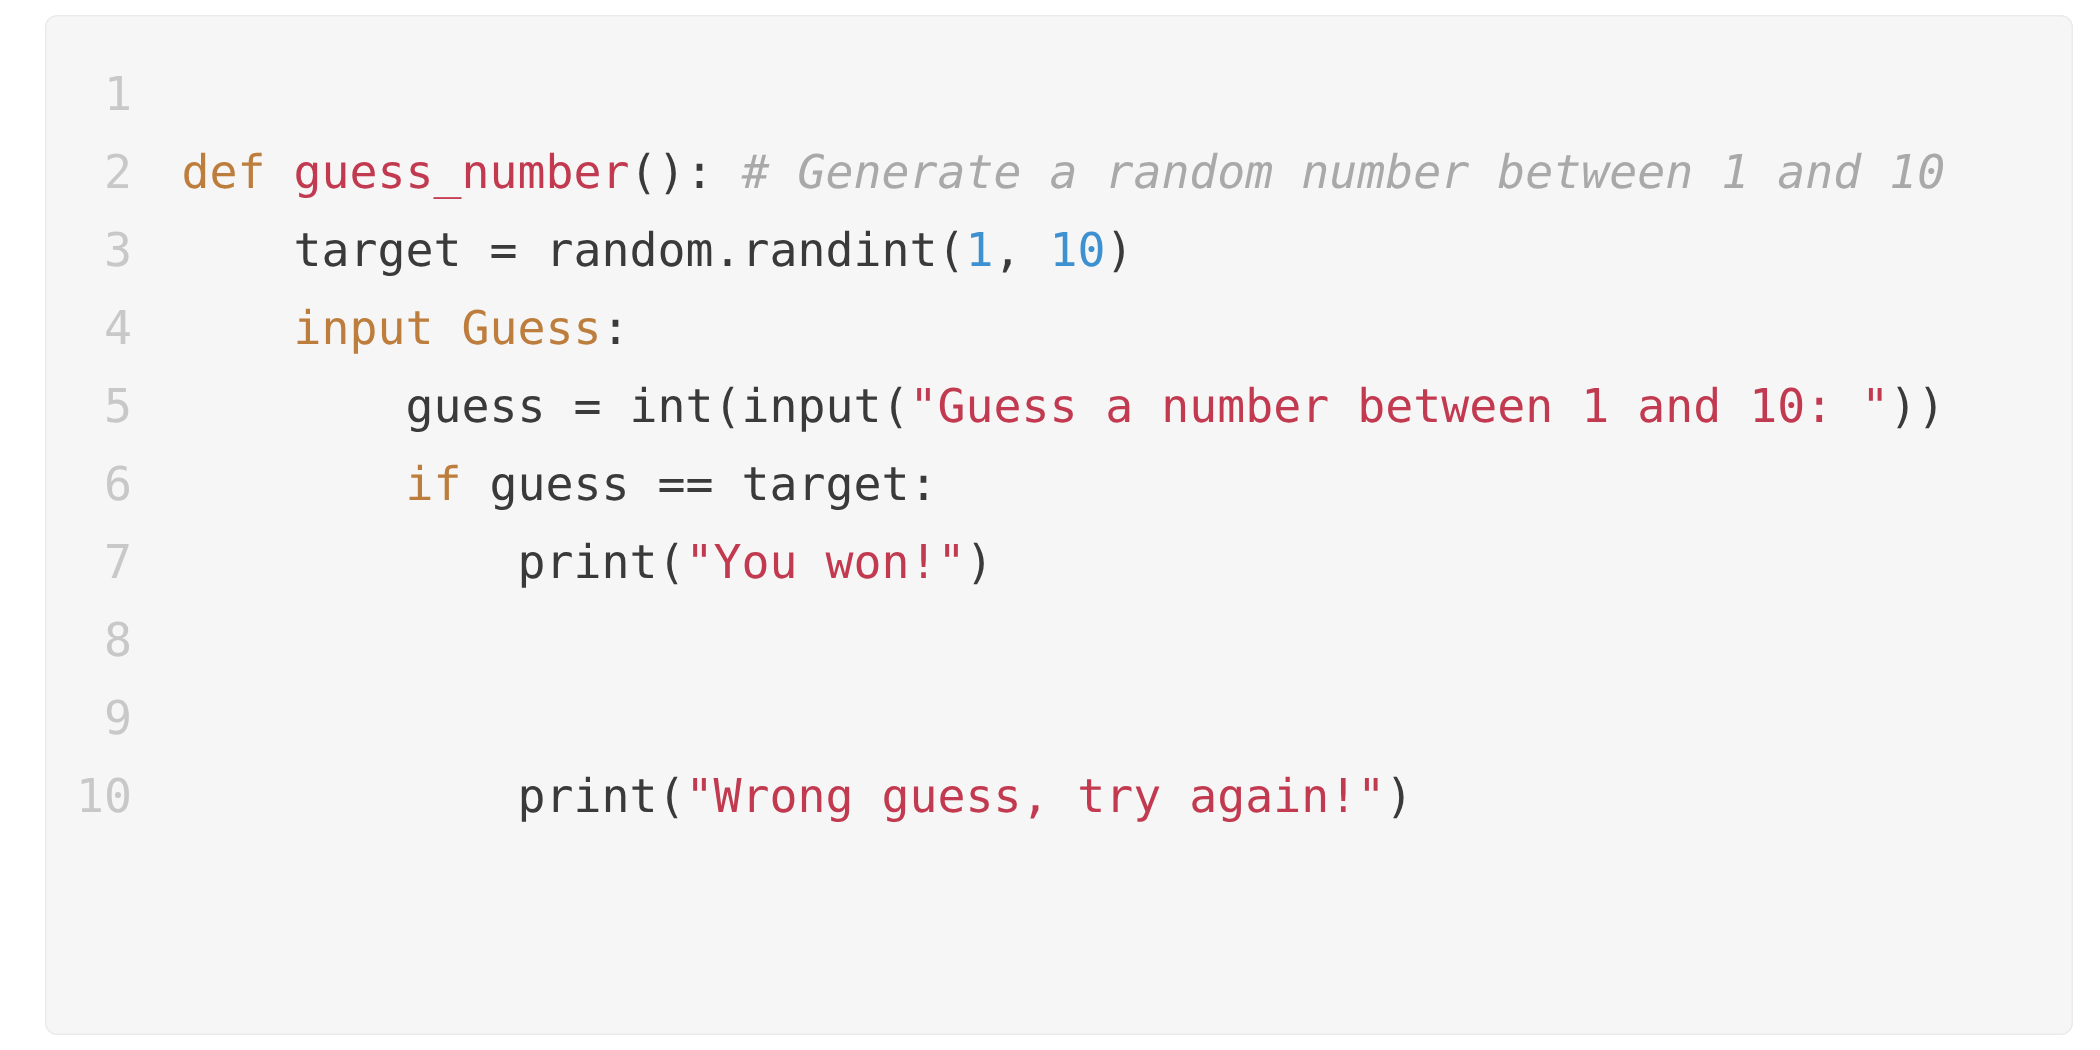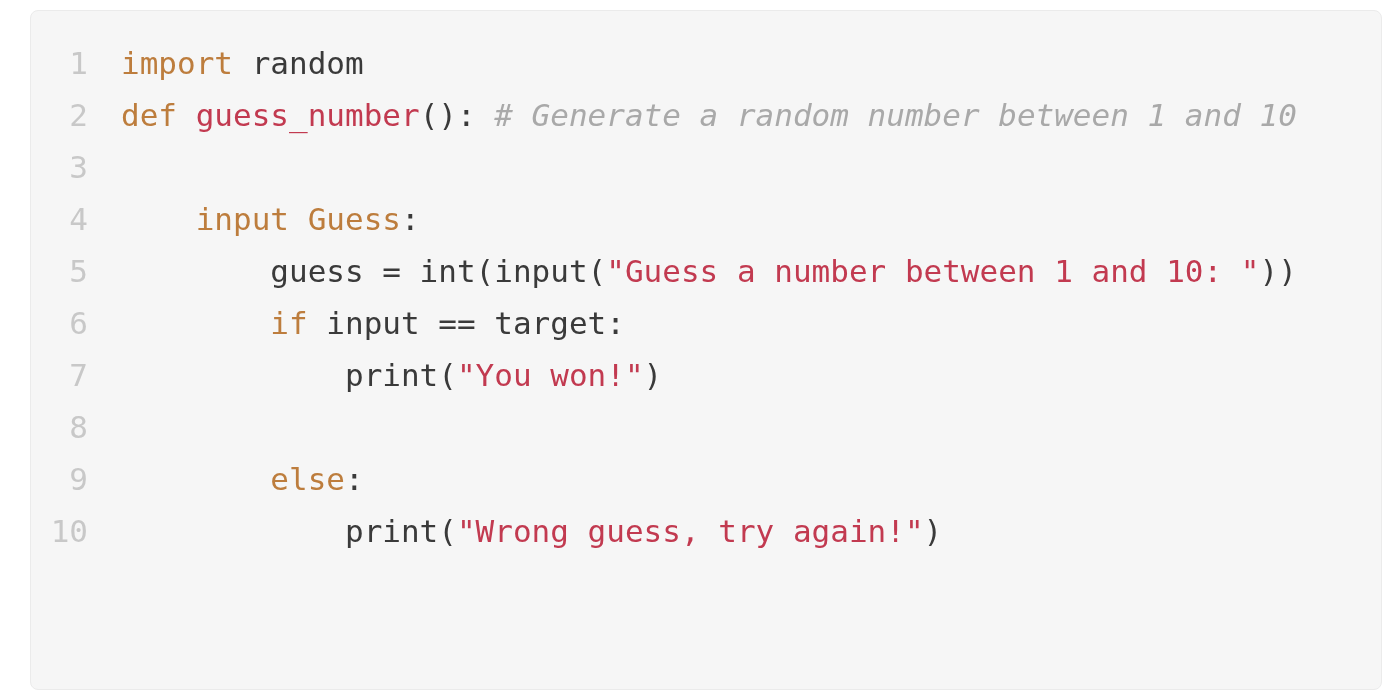--- a/index.html
+++ b/index.html
@@ -45,24 +45,24 @@
   .tok-function { color: var(--function, #c23a50); text-align: right; }
   .tok-string   { color: var(--string, #c23a50); }
   .tok-number   { color: var(--number, #3e91d0); }
   .tok-comment  { color: var(--comment, #a9a9a9); font-style: italic; margin-top: 35px; }
 </style>
 </head>
 <body>
 
 <div class="code-block">
   <div>
-      <div class="line"><span class="ln">1</span><span class="code"><span class="tok-keyword">import</span><span class="tok-plain"> random</span></span></div>
+      <div class="line"><span class="ln">1</span></div>
       <div class="line"><span class="ln">2</span><span class="code"><span class="tok-keyword">def</span><span class="tok-plain"> </span><span class="tok-function">guess_number</span><span class="tok-plain">(): </span><span class="tok-comment"># Generate a random number between 1 and 10</span></span></div>
-      <div class="line"><span class="ln">3</span></div>
+      <div class="line"><span class="ln">3</span><span class="code"><span class="tok-plain">    target = random.randint(</span><span class="tok-number">1</span><span class="tok-plain">, </span><span class="tok-number">10</span><span class="tok-plain">)</span></span></div>
       <div class="line"><span class="ln">4</span><span class="code"><span class="tok-plain">    </span><span class="tok-keyword">input</span><span class="tok-plain"> </span><span class="tok-keyword">Guess</span><span class="tok-plain">:</span></span></div>
       <div class="line"><span class="ln">5</span><span class="code"><span class="tok-plain">        guess = int(input(</span><span class="tok-string">"Guess a number between 1 and 10: "</span><span class="tok-plain">))</span></span></div>
-      <div class="line"><span class="ln">6</span><span class="code"><span class="tok-plain">        </span><span class="tok-keyword">if</span><span class="tok-plain"> input == target:</span></span></div>
+      <div class="line"><span class="ln">6</span><span class="code"><span class="tok-plain">        </span><span class="tok-keyword">if</span><span class="tok-plain"> guess == target:</span></span></div>
       <div class="line"><span class="ln">7</span><span class="code"><span class="tok-plain">            print(</span><span class="tok-string">"You won!"</span><span class="tok-plain">)</span></span></div>
       <div class="line"><span class="ln">8</span></div>
-      <div class="line"><span class="ln">9</span><span class="code"><span class="tok-plain">        </span><span class="tok-keyword">else</span><span class="tok-plain">:</span></span></div>
+      <div class="line"><span class="ln">9</span></div>
       <div class="line"><span class="ln">10</span><span class="code"><span class="tok-plain">            print(</span><span class="tok-string">"Wrong guess, try again!"</span><span class="tok-plain">)</span></span></div>
     </div>
 </div>
 
 </body></html>

